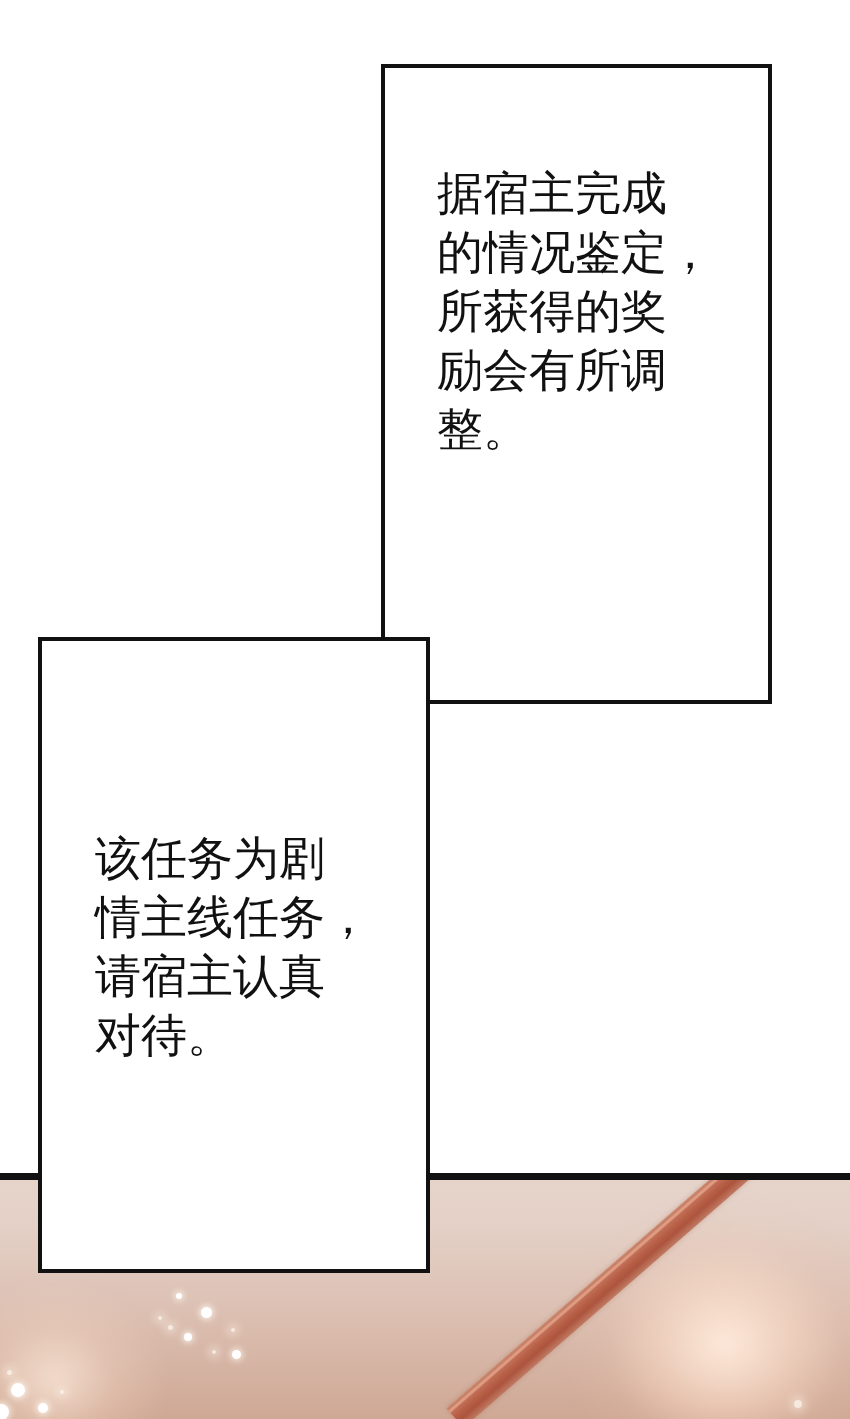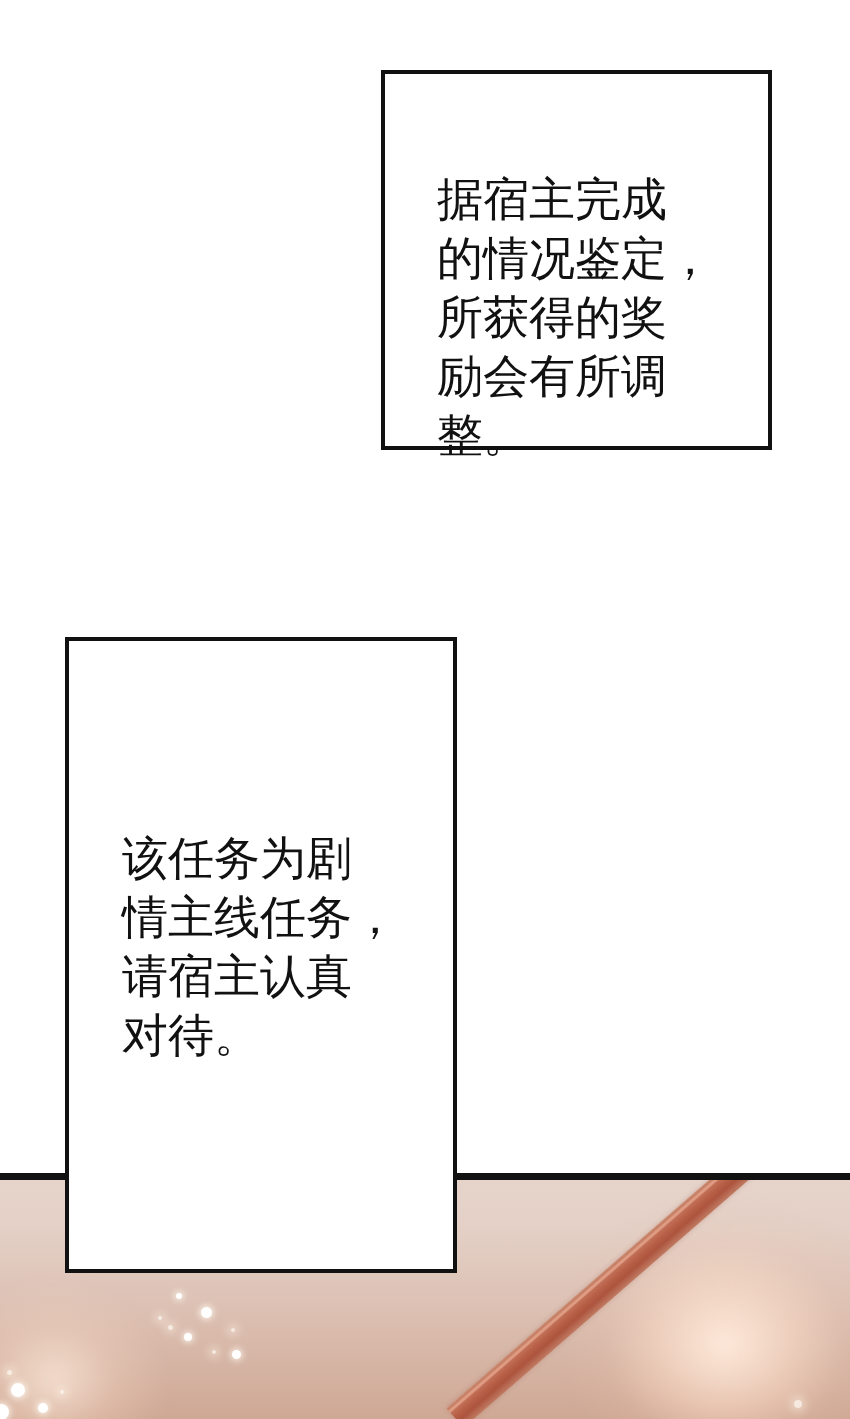--- a/index.html
+++ b/index.html
@@ -118,27 +118,27 @@
   
   .sysbox {
     position: absolute;
     background: #ffffff;
     border: 4px solid #111111;
     box-sizing: border-box;
     z-index: 8;
   }
   #box1 {
     left: 381px;
-    top: 70px;
+    top: 64px;
     width: 391px;
-    height: 380px;
+    height: 640px;
     padding-left: 44px;
   }
   #box2 {
-    left: 65px;
+    left: 38px;
     top: 637px;
     width: 392px;
     height: 636px;
   }
 
   .sysbox-text {
     position: absolute;
     color: #111111;
     font-size: 46px;
     line-height: 59px;

